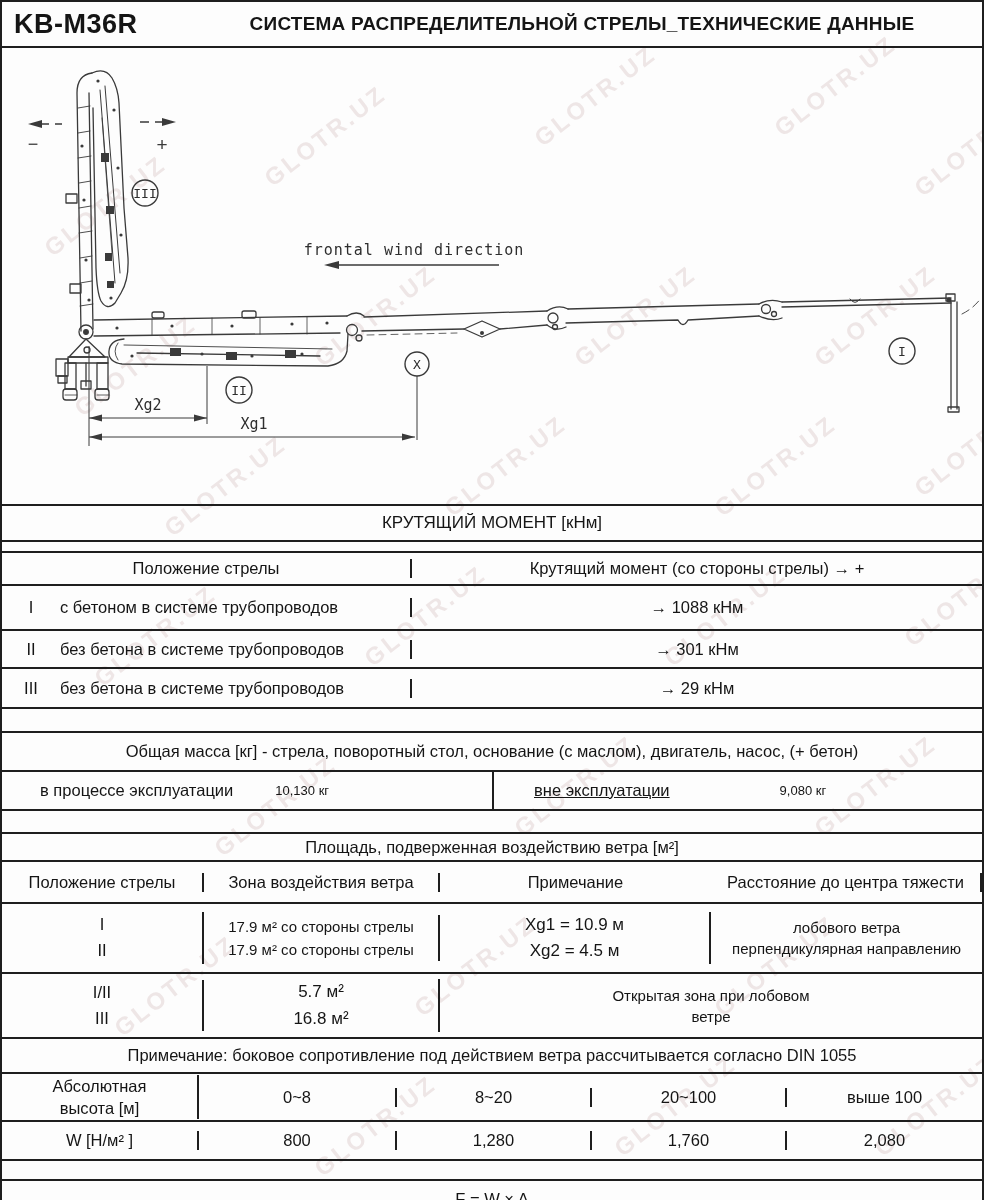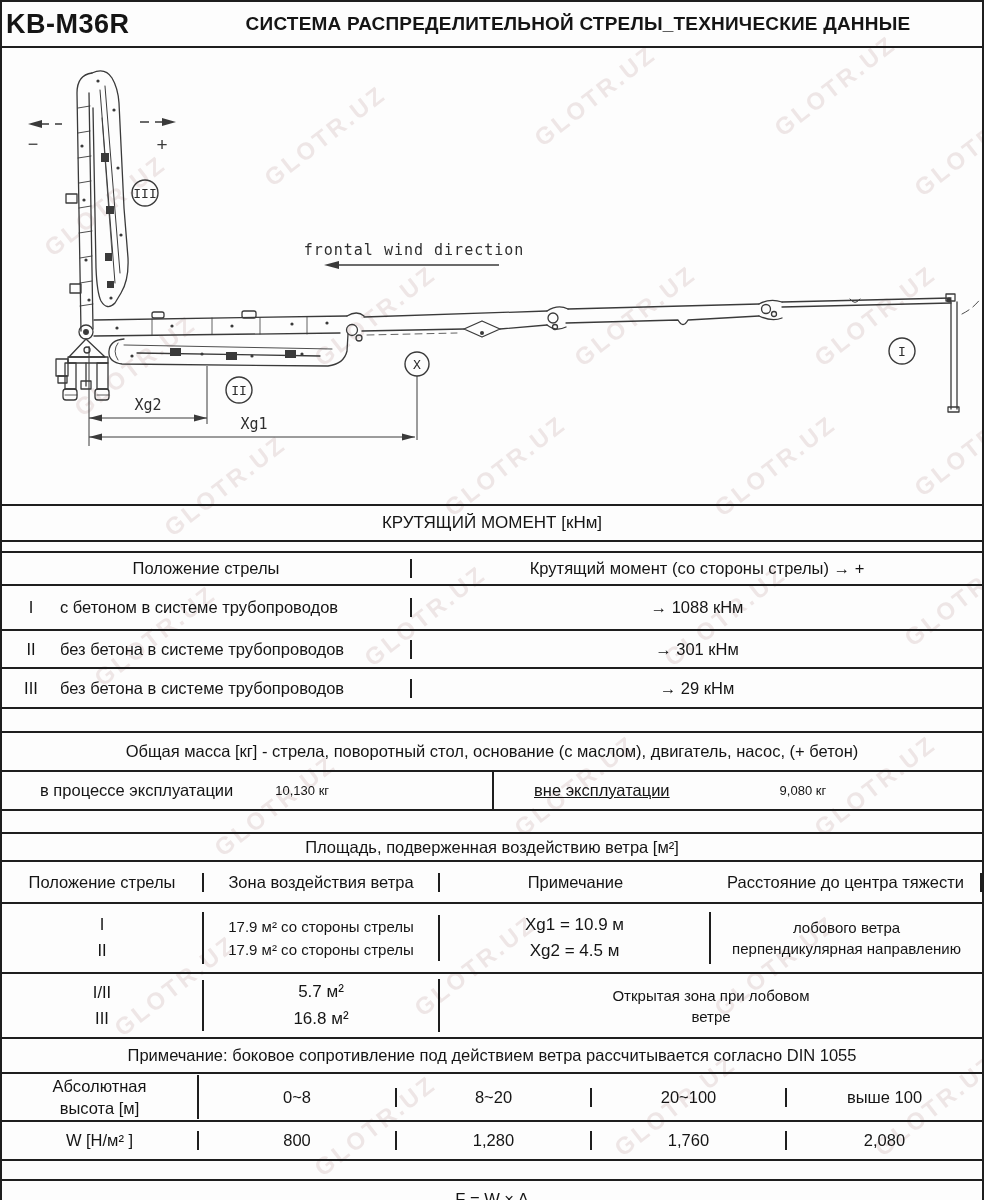--- a/index.html
+++ b/index.html
@@ -15,21 +15,21 @@
     border-right:2px solid #1e1e1e;
     border-top:2px solid #1e1e1e;
     box-sizing:border-box;
   }
   .wm-layer{position:absolute;inset:0;z-index:0;pointer-events:none;overflow:hidden;}
   .wm{position:absolute;font-weight:bold;font-size:24px;letter-spacing:3px;
       color:rgba(196,166,166,0.26);transform:rotate(-38deg);white-space:nowrap;}
   .content{position:relative;z-index:1;}
   .sec{border-bottom:2px solid #1e1e1e;box-sizing:border-box;}
   .hdr{height:46px;display:flex;align-items:center;}
-  .hdr .model{font-size:27px;font-weight:bold;padding-left:4px;width:168px;letter-spacing:0.5px;}
+  .hdr .model{font-size:27px;font-weight:bold;padding-left:12px;width:168px;letter-spacing:0.5px;}
   .hdr .title{flex:1;text-align:center;font-size:19px;font-weight:bold;letter-spacing:0.2px;}
   .diagram{height:458px;position:relative;}
   .diagram svg{display:block;}
   .trow{display:flex;align-items:center;}
   .c{box-sizing:border-box;display:flex;align-items:center;justify-content:center;text-align:center;}
   .bdr{border-right:2px solid #1e1e1e;}
   .titlerow{height:36px;display:flex;align-items:center;justify-content:center;font-size:17px;}
   .spacer{box-sizing:border-box;}
   .sp11{height:11px;} .sp24{height:24px;} .sp23{height:23px;} .sp20{height:20px;}
   .fs17{font-size:17px;} .fs16{font-size:16.5px;} .fs15{font-size:15px;}

